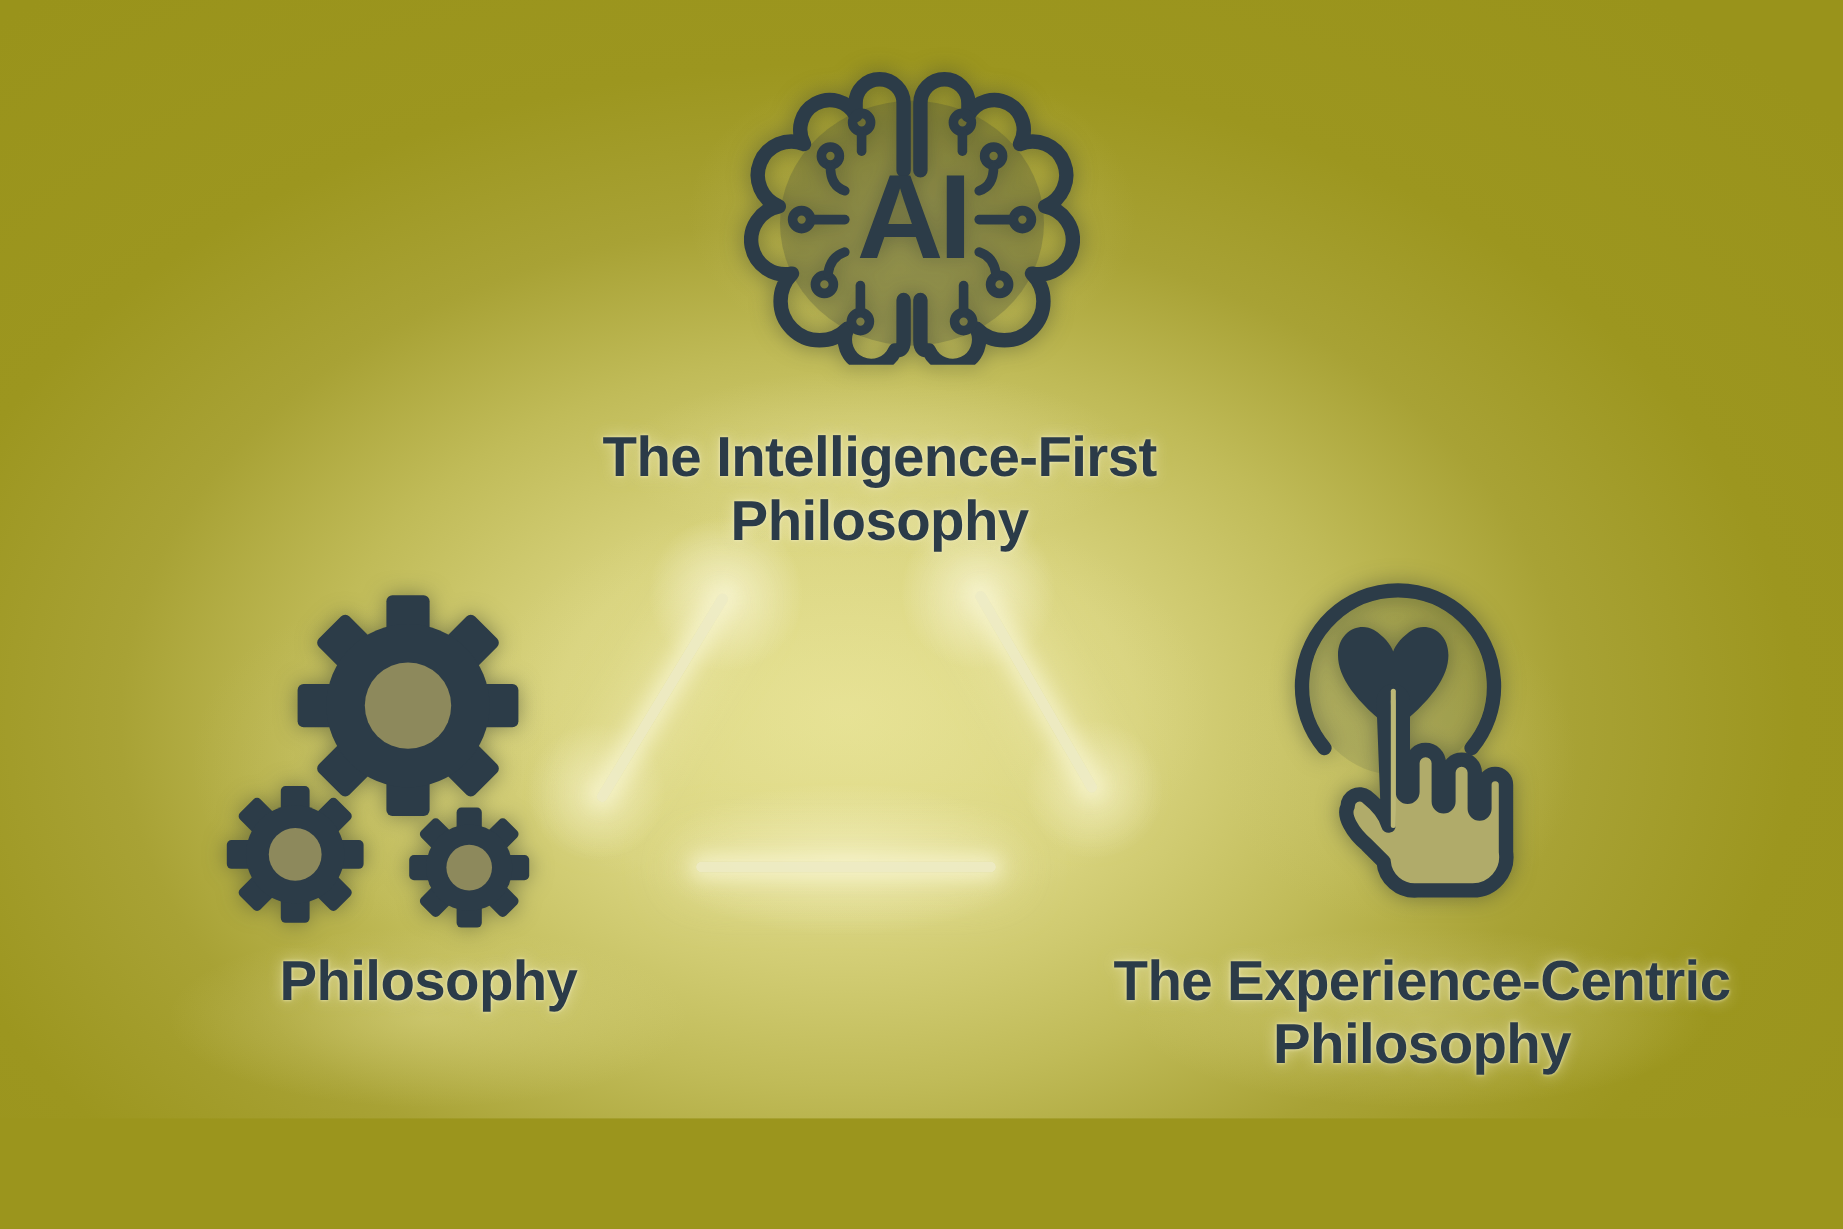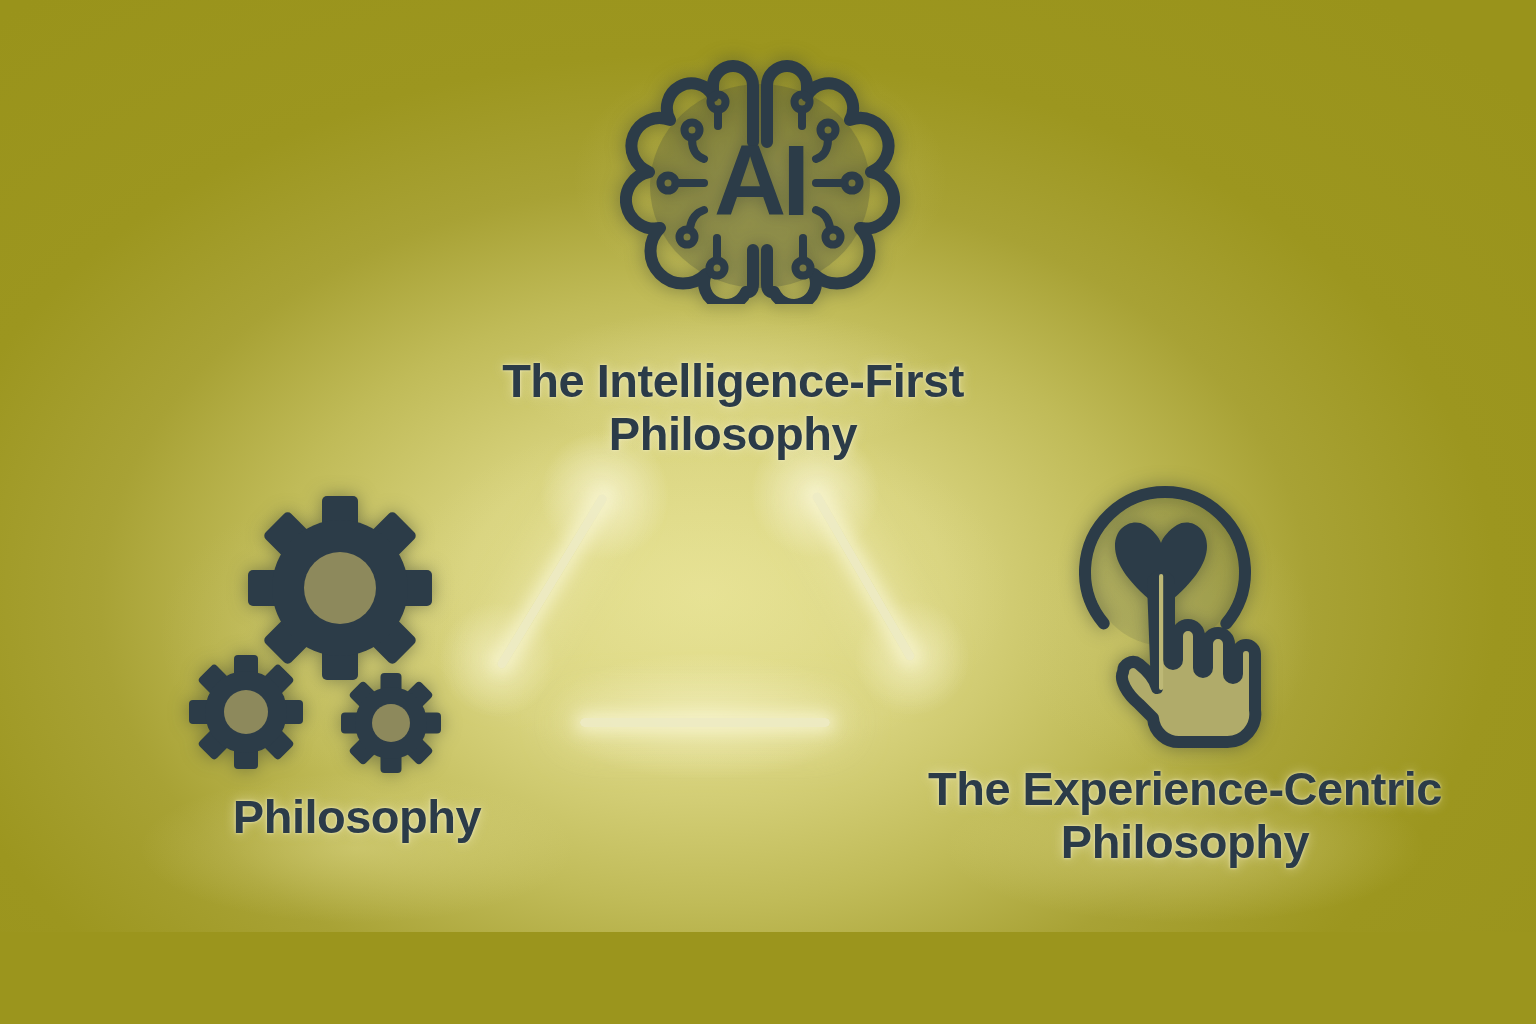--- a/index.html
+++ b/index.html
@@ -49,21 +49,21 @@
   }
 
   .caption{
     position:absolute;width:600px;text-align:center;
     font-weight:700;font-size:47px;line-height:53px;letter-spacing:-0.5px;
     color:#2b3b48;
     text-shadow:0 0 3px rgba(243,239,196,.95), 0 0 12px rgba(243,239,196,.6);
   }
   #cap-top  {left:433px;top:325px;margin-top:29px;}
   #cap-left {left:57px;top:790px;}
-  #cap-right{left:885px;top:762px;}
+  #cap-right{left:885px;top:790px;}
 </style>
 </head>
 <body>
 
 <div id="canvas">
 
   <div class="glow g-mid"></div>
   <div class="glow g-brain"></div>
   <div class="glow g-gears"></div>
   <div class="glow g-hand"></div>

